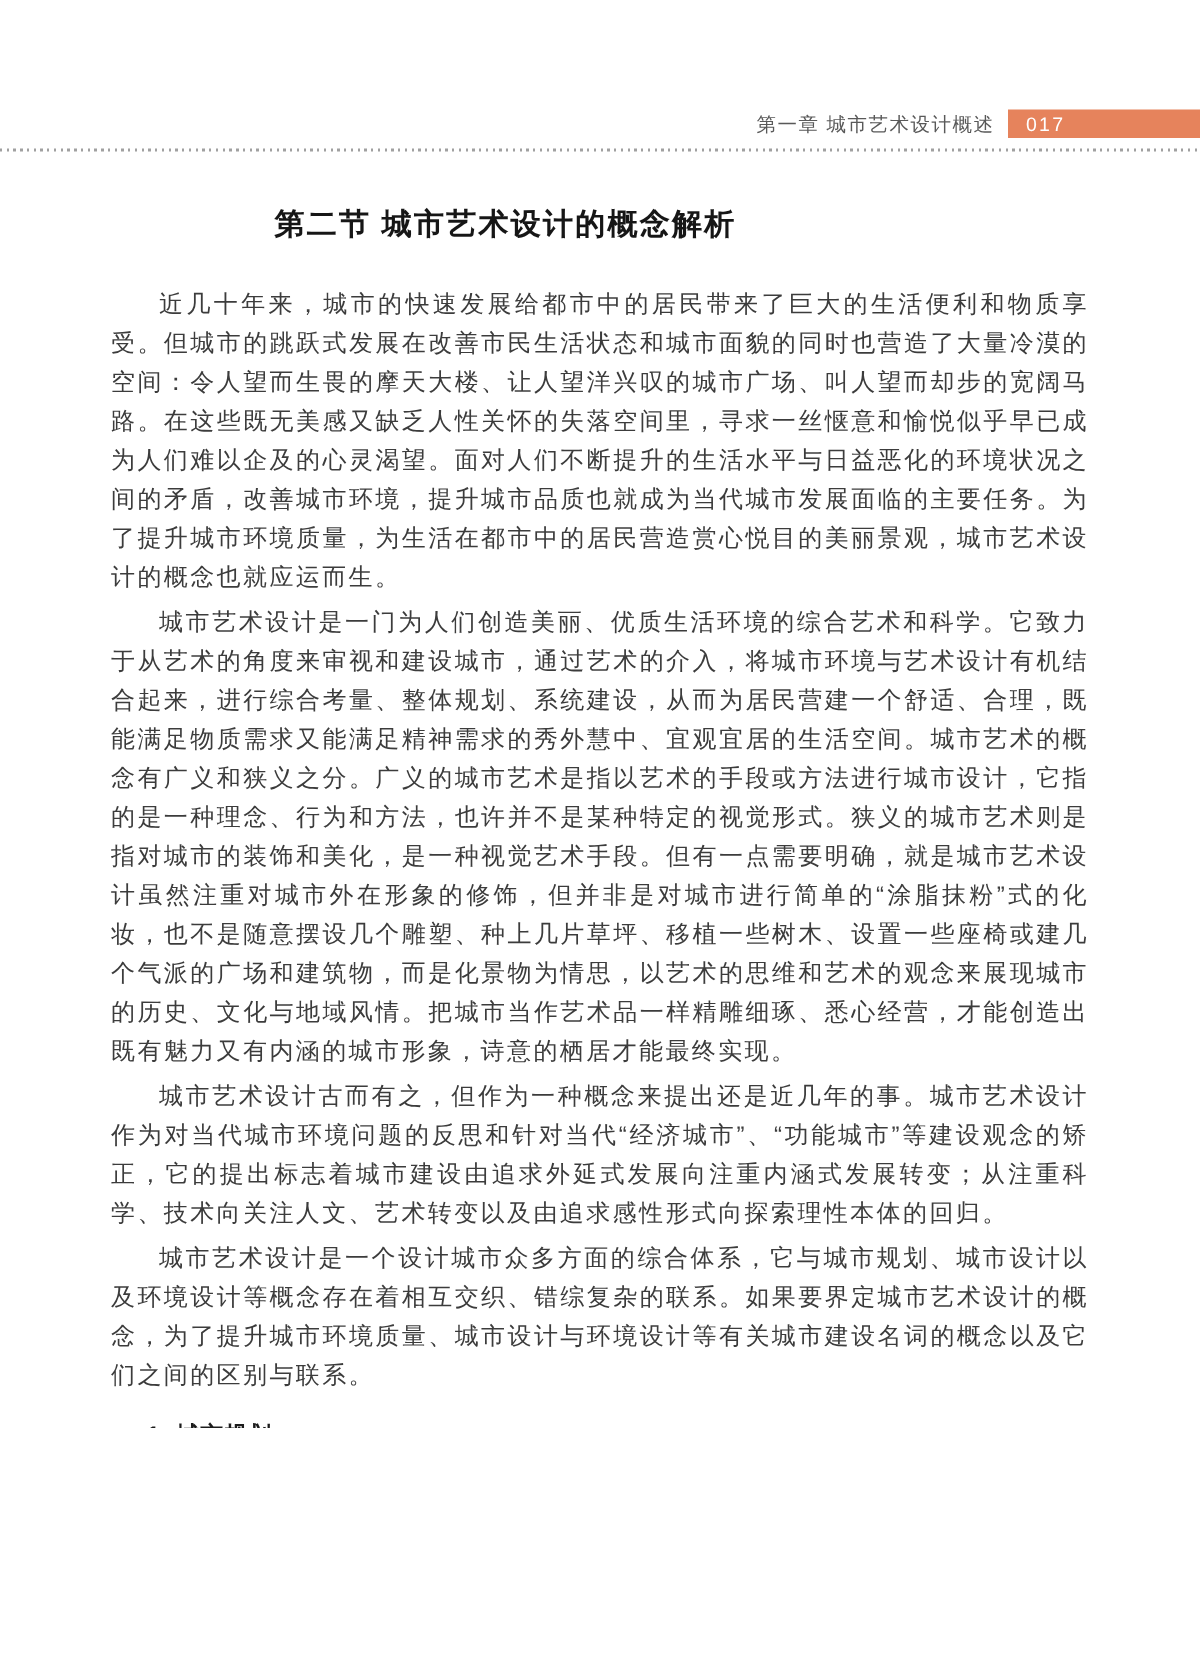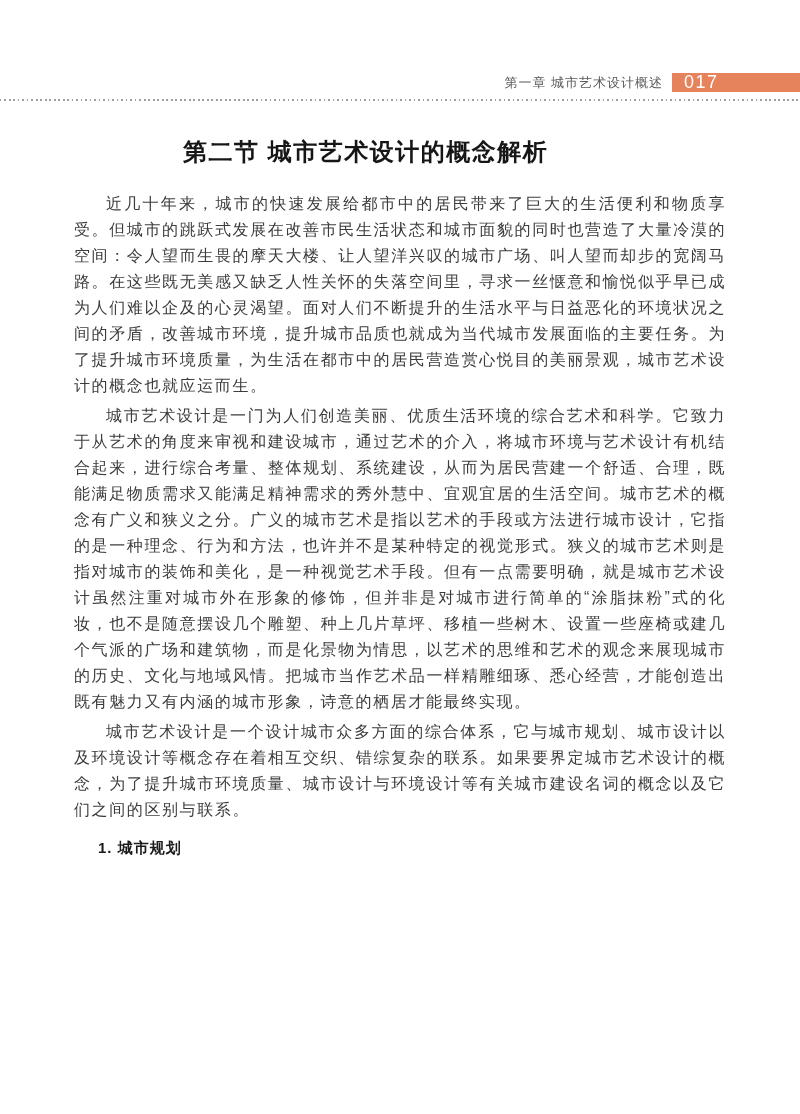--- a/index.html
+++ b/index.html
@@ -23,40 +23,40 @@
     color: #595959;
     letter-spacing: 1px;
     margin-right: 9px;
     white-space: nowrap;
   }
   .page-badge {
     width: 116px;
     height: 19px;
     background: #E6835C;
     color: #ffffff;
-    font-size: 18px;
+    font-size: 13px;
     letter-spacing: 1.5px;
     display: flex;
     align-items: center;
     padding-left: 12px;
   }
   .dotted-rule {
     position: absolute;
     top: 99px;
     left: 0;
     width: 800px;
     height: 2px;
     background: repeating-linear-gradient(90deg, #a0a0a0 0 1.5px, transparent 1.5px 4.5px);
   }
   .section-title {
     position: absolute;
     top: 136px;
     left: 183px;
     margin: 0;
-    font-size: 24px;
+    font-size: 20px;
     font-weight: bold;
     color: #161616;
     letter-spacing: 1.5px;
     white-space: nowrap;
     text-align: right;
   }
   .content {
     position: absolute;
     top: 187px;
     left: 70px;
@@ -90,19 +90,20 @@
     <span class="page-badge" style="background: rgb(230, 131, 92);">017</span>
   </div>
 
   <div class="dotted-rule"></div>
 
   <h1 class="section-title">第二节 城市艺术设计的概念解析</h1>
 
   <div class="content">
     <p class="body-par">近几十年来，城市的快速发展给都市中的居民带来了巨大的生活便利和物质享受。但城市的跳跃式发展在改善市民生活状态和城市面貌的同时也营造了大量冷漠的空间：令人望而生畏的摩天大楼、让人望洋兴叹的城市广场、叫人望而却步的宽阔马路。在这些既无美感又缺乏人性关怀的失落空间里，寻求一丝惬意和愉悦似乎早已成为人们难以企及的心灵渴望。面对人们不断提升的生活水平与日益恶化的环境状况之间的矛盾，改善城市环境，提升城市品质也就成为当代城市发展面临的主要任务。为了提升城市环境质量，为生活在都市中的居民营造赏心悦目的美丽景观，城市艺术设计的概念也就应运而生。</p>
     <p class="body-par">城市艺术设计是一门为人们创造美丽、优质生活环境的综合艺术和科学。它致力于从艺术的角度来审视和建设城市，通过艺术的介入，将城市环境与艺术设计有机结合起来，进行综合考量、整体规划、系统建设，从而为居民营建一个舒适、合理，既能满足物质需求又能满足精神需求的秀外慧中、宜观宜居的生活空间。城市艺术的概念有广义和狭义之分。广义的城市艺术是指以艺术的手段或方法进行城市设计，它指的是一种理念、行为和方法，也许并不是某种特定的视觉形式。狭义的城市艺术则是指对城市的装饰和美化，是一种视觉艺术手段。但有一点需要明确，就是城市艺术设计虽然注重对城市外在形象的修饰，但并非是对城市进行简单的“涂脂抹粉”式的化妆，也不是随意摆设几个雕塑、种上几片草坪、移植一些树木、设置一些座椅或建几个气派的广场和建筑物，而是化景物为情思，以艺术的思维和艺术的观念来展现城市的历史、文化与地域风情。把城市当作艺术品一样精雕细琢、悉心经营，才能创造出既有魅力又有内涵的城市形象，诗意的栖居才能最终实现。</p>
+    <p class="body-par">城市艺术设计古而有之，但作为一种概念来提出还是近几年的事。城市艺术设计作为对当代城市环境问题的反思和针对当代“经济城市”、“功能城市”等建设观念的矫正，它的提出标志着城市建设由追求外延式发展向注重内涵式发展转变；从注重科学、技术向关注人文、艺术转变以及由追求感性形式向探索理性本体的回归。</p>
     <p class="body-par">城市艺术设计是一个设计城市众多方面的综合体系，它与城市规划、城市设计以及环境设计等概念存在着相互交织、错综复杂的联系。如果要界定城市艺术设计的概念，为了提升城市环境质量、城市设计与环境设计等有关城市建设名词的概念以及它们之间的区别与联系。</p>
 
     <h2 class="sub-heading">1. 城市规划</h2>
 
   </div>
 
 </div>
 
 </body></html>

